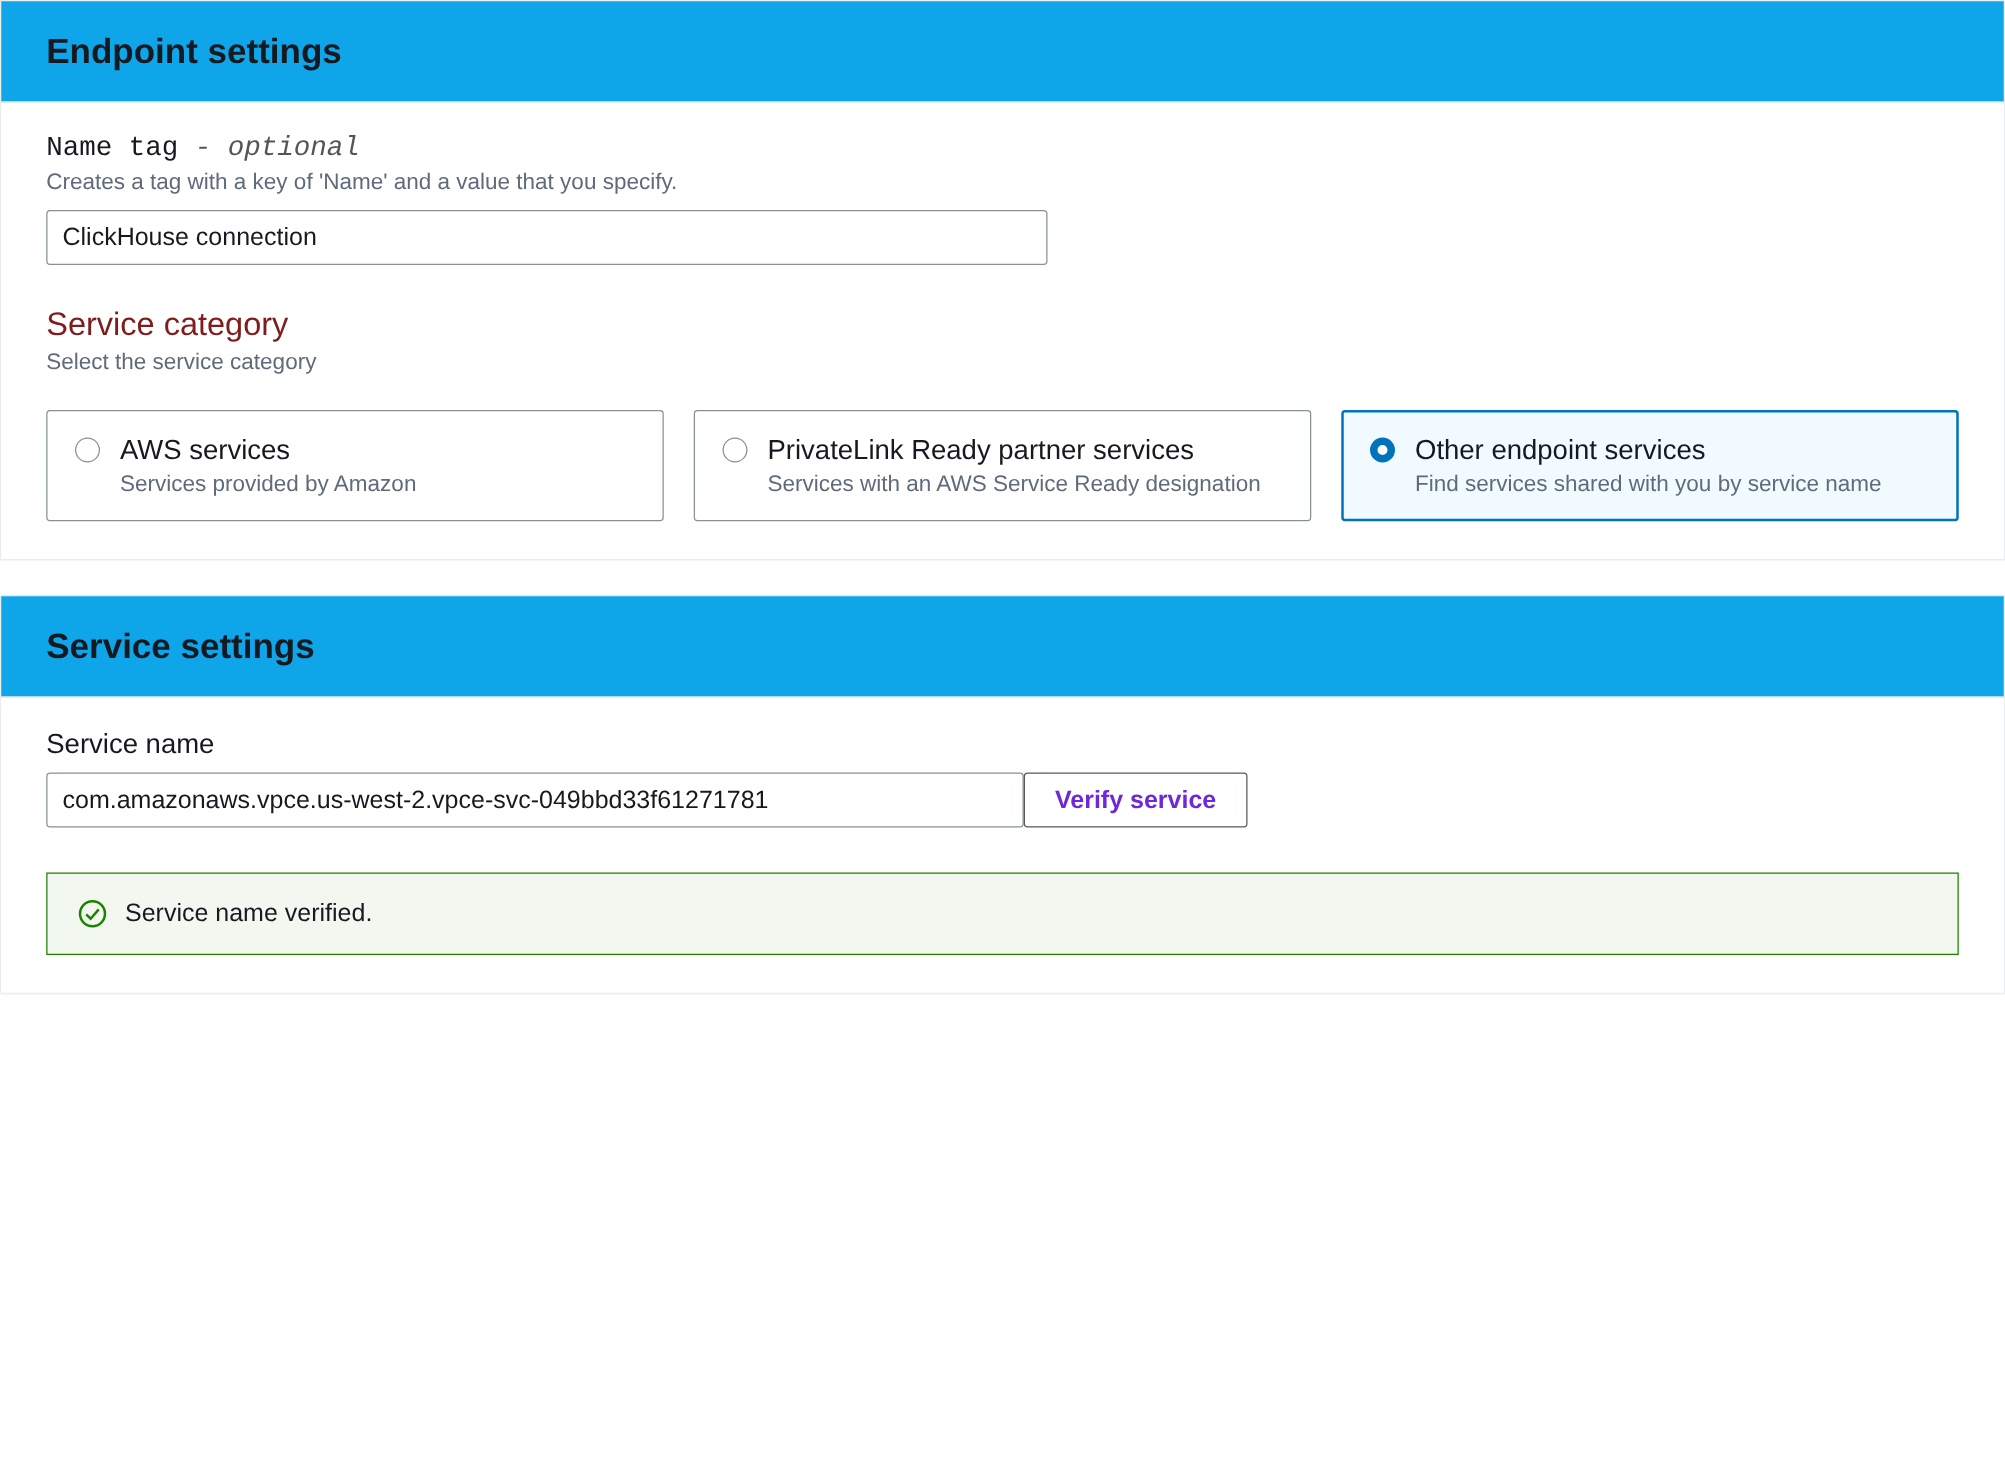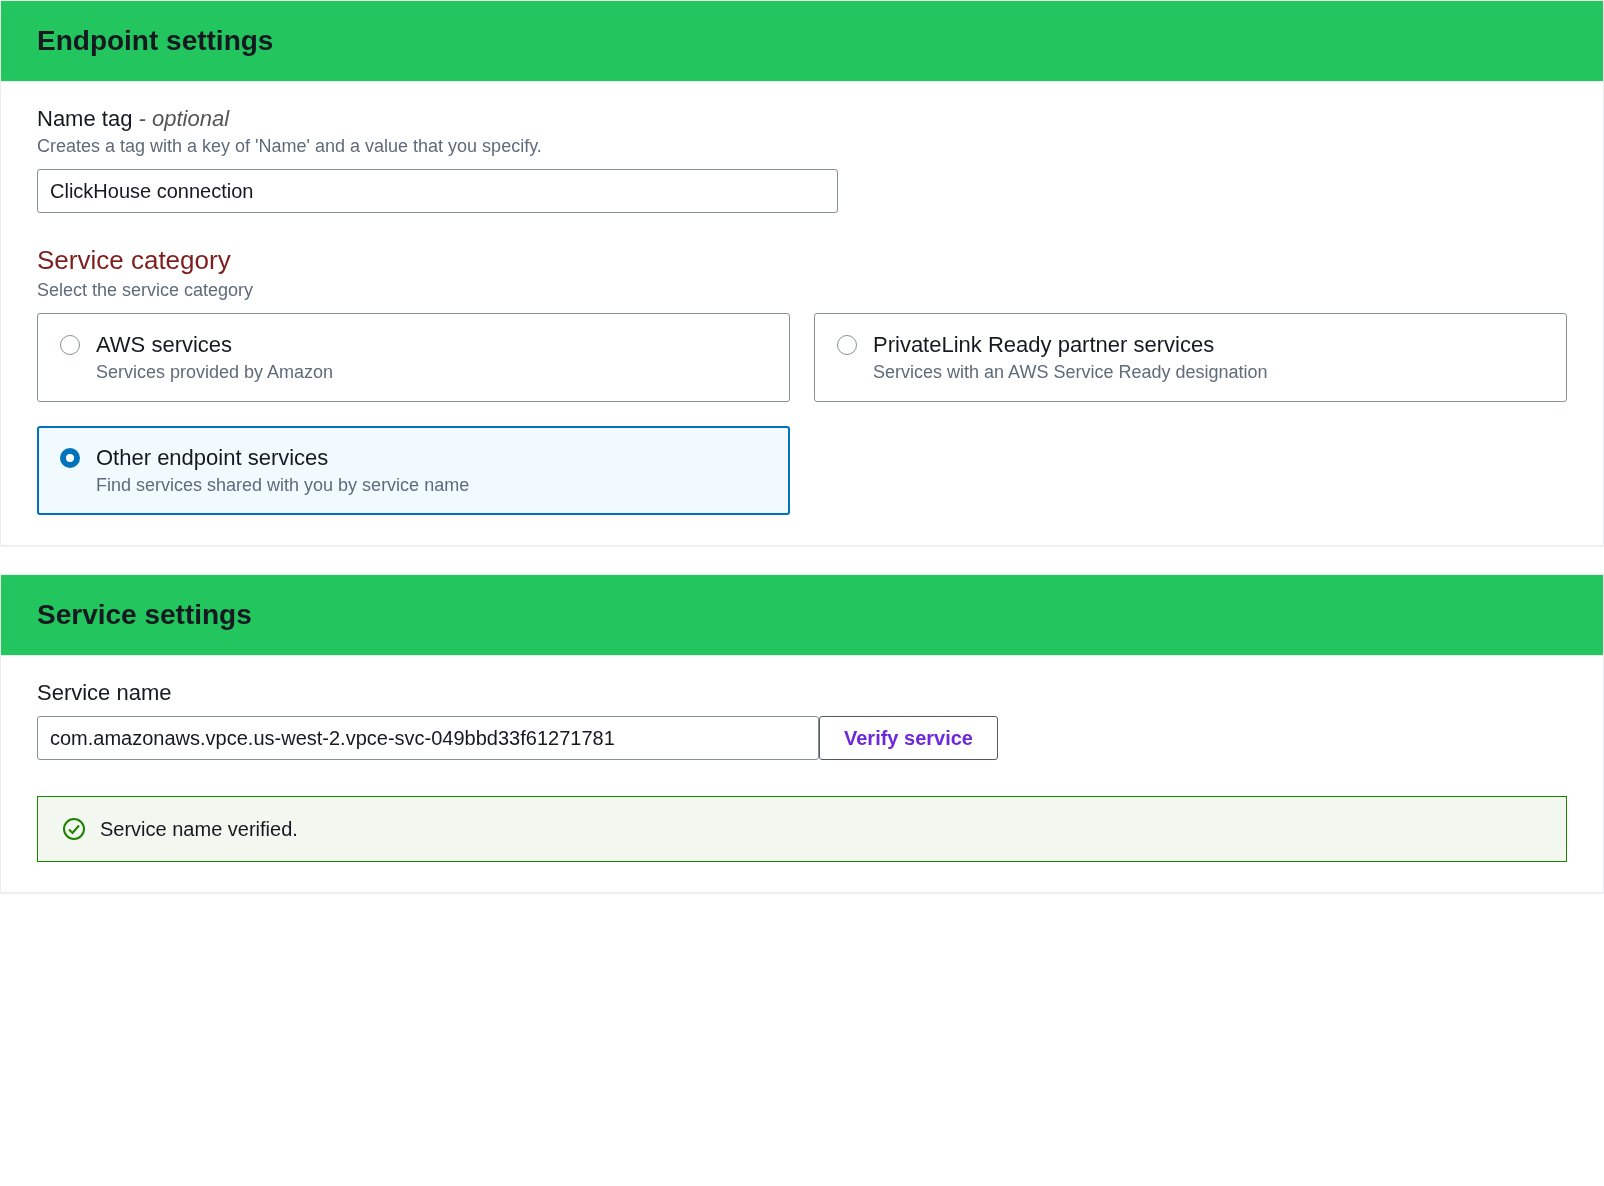--- a/index.html
+++ b/index.html
@@ -12,35 +12,36 @@
   }
   .panel {
     background: #fff;
     border: 1px solid #eaeded;
     box-shadow: 0 1px 1px rgba(0,0,0,0.05);
     margin-bottom: 28px;
   }
   .panel-header {
     padding: 24px 36px;
     border-bottom: 1px solid #eaeded;
-    background: #22c55e;
+    background: #0ea5e9;
   }
   .panel-header h2 {
     font-size: 28px;
     font-weight: 700;
     color: #16191f;
   }
   .panel-body {
     padding: 24px 36px 30px 36px;
     background: #fff;
   }
   .field-label {
     font-size: 22px;
     font-weight: 400;
     color: #16191f;
+    font-family: Liberation Mono, monospace;
   }
   .optional {
     font-style: italic;
     color: #555;
   }
   .field-desc {
     font-size: 18px;
     color: #5f6b7a;
     margin-top: 4px;
   }
@@ -61,23 +62,23 @@
     color: #7f1d1d;
     margin-top: 32px;
   }
   .section-subdesc {
     font-size: 18px;
     color: #5f6b7a;
     margin-top: 4px;
   }
   .tile-grid {
     display: grid;
-    grid-template-columns: 1fr 1fr;
+    grid-template-columns: 1fr 1fr 1fr;
     gap: 24px;
-    margin-top: 12px;
+    margin-top: 28px;
   }
   .tile {
     border: 1px solid #879196;
     border-radius: 3px;
     padding: 18px 22px;
     display: flex;
     align-items: flex-start;
     gap: 16px;
     cursor: pointer;
     background: #fff;

